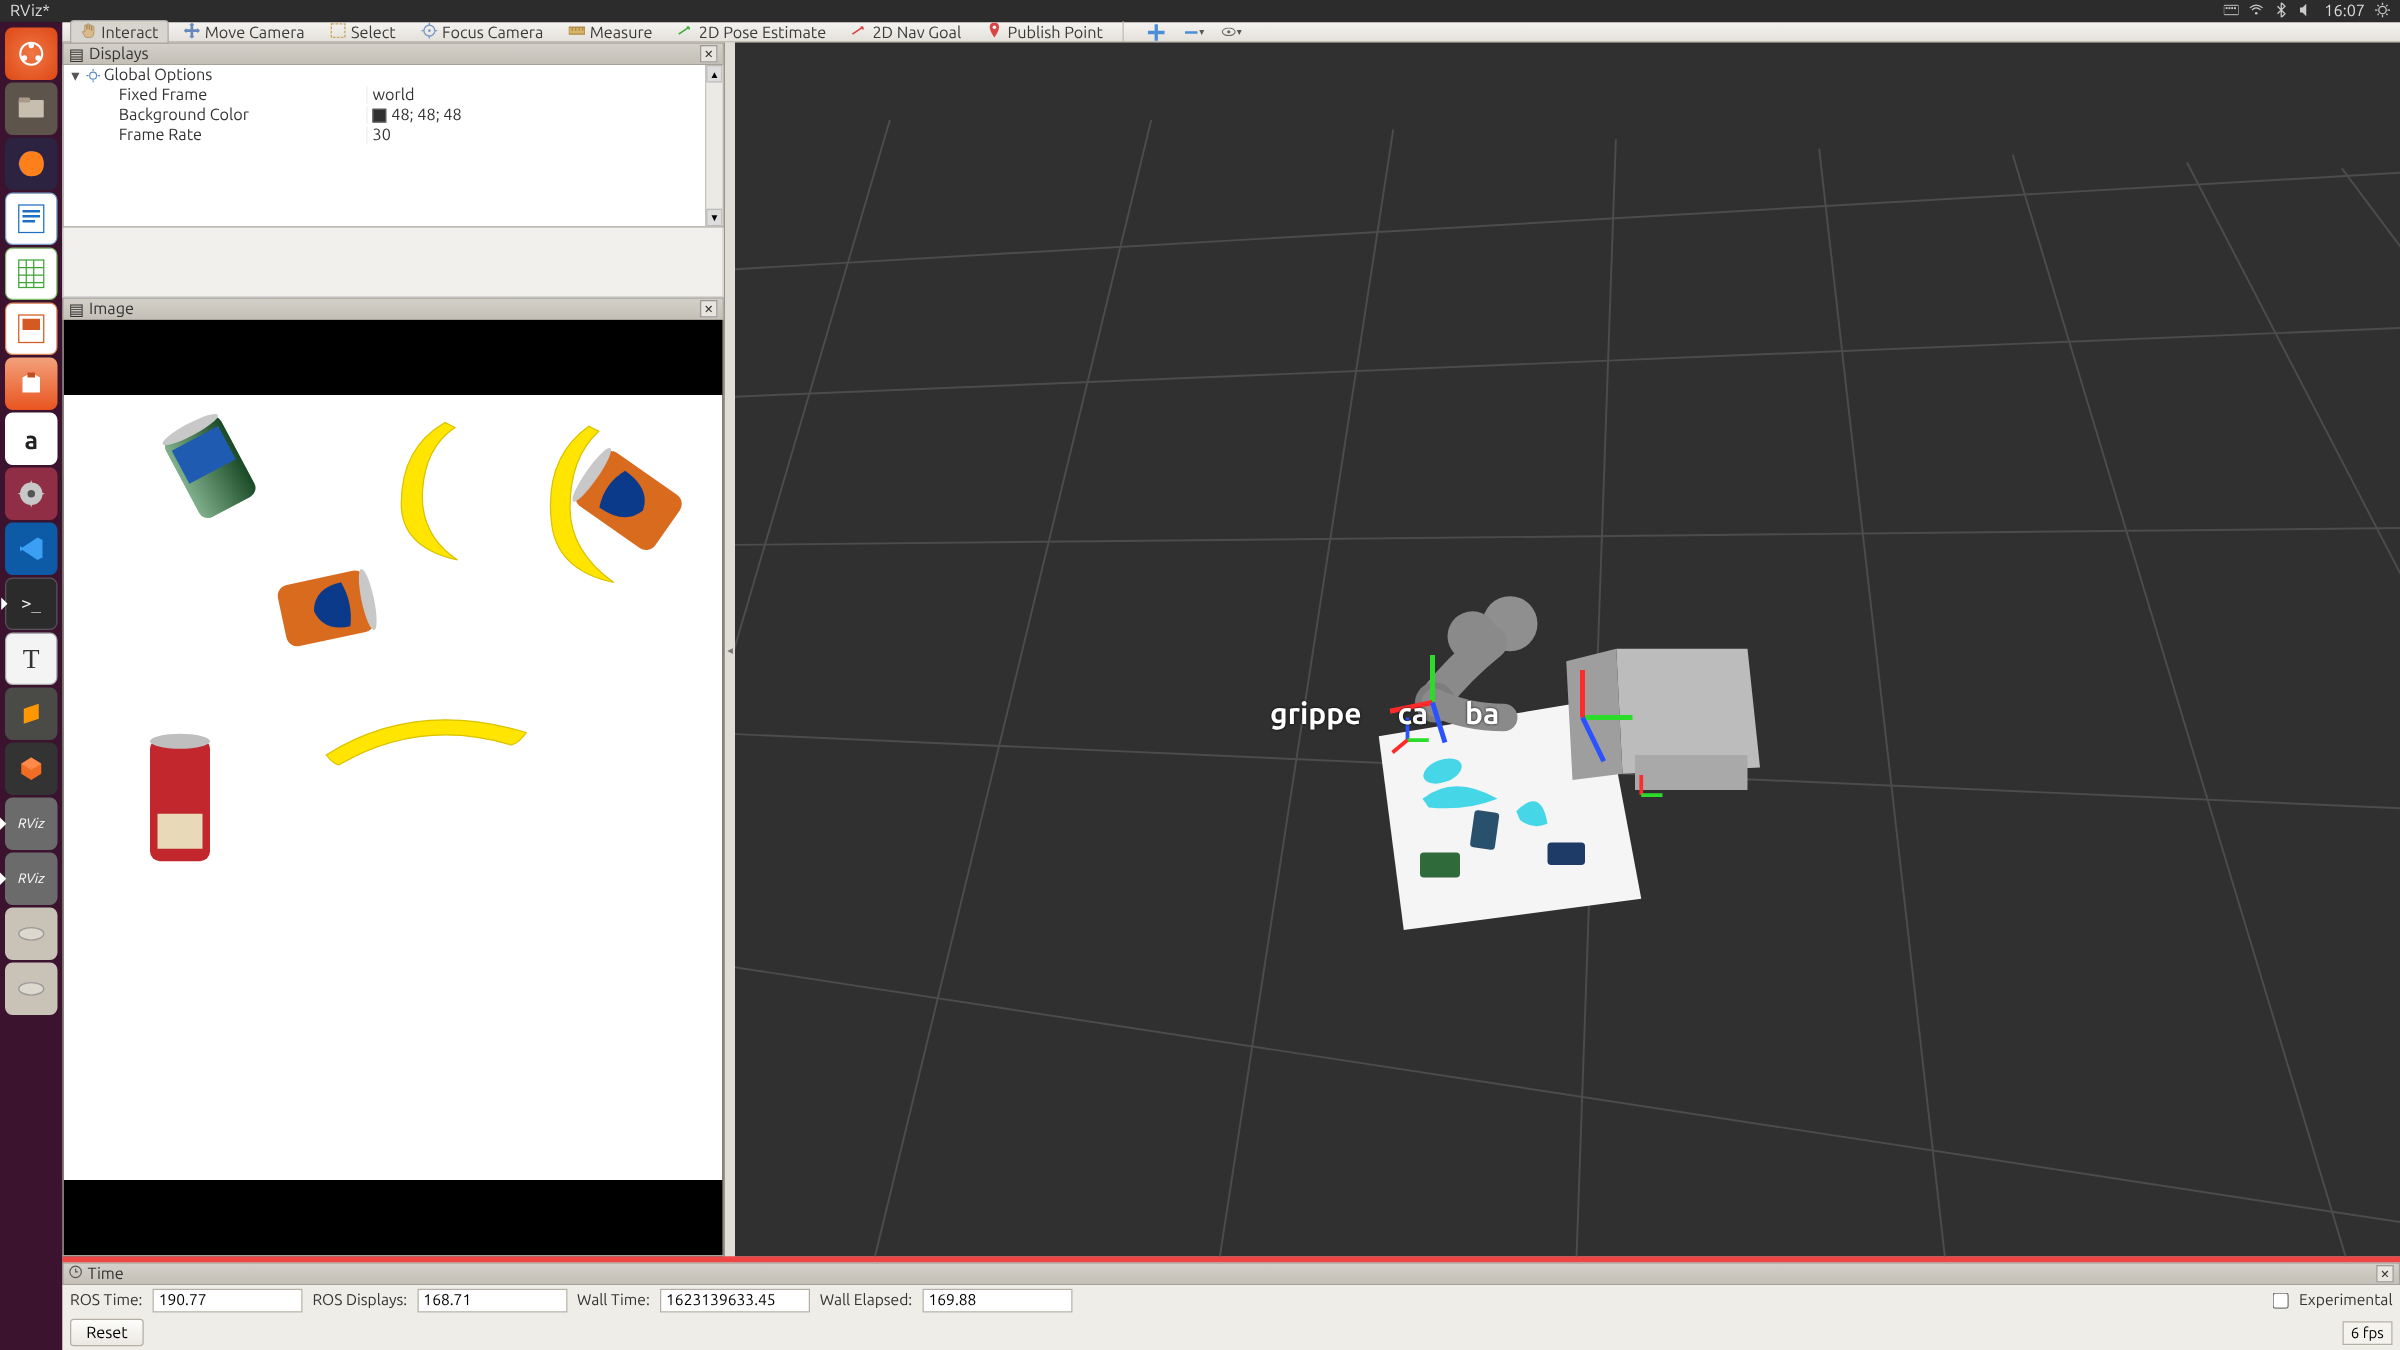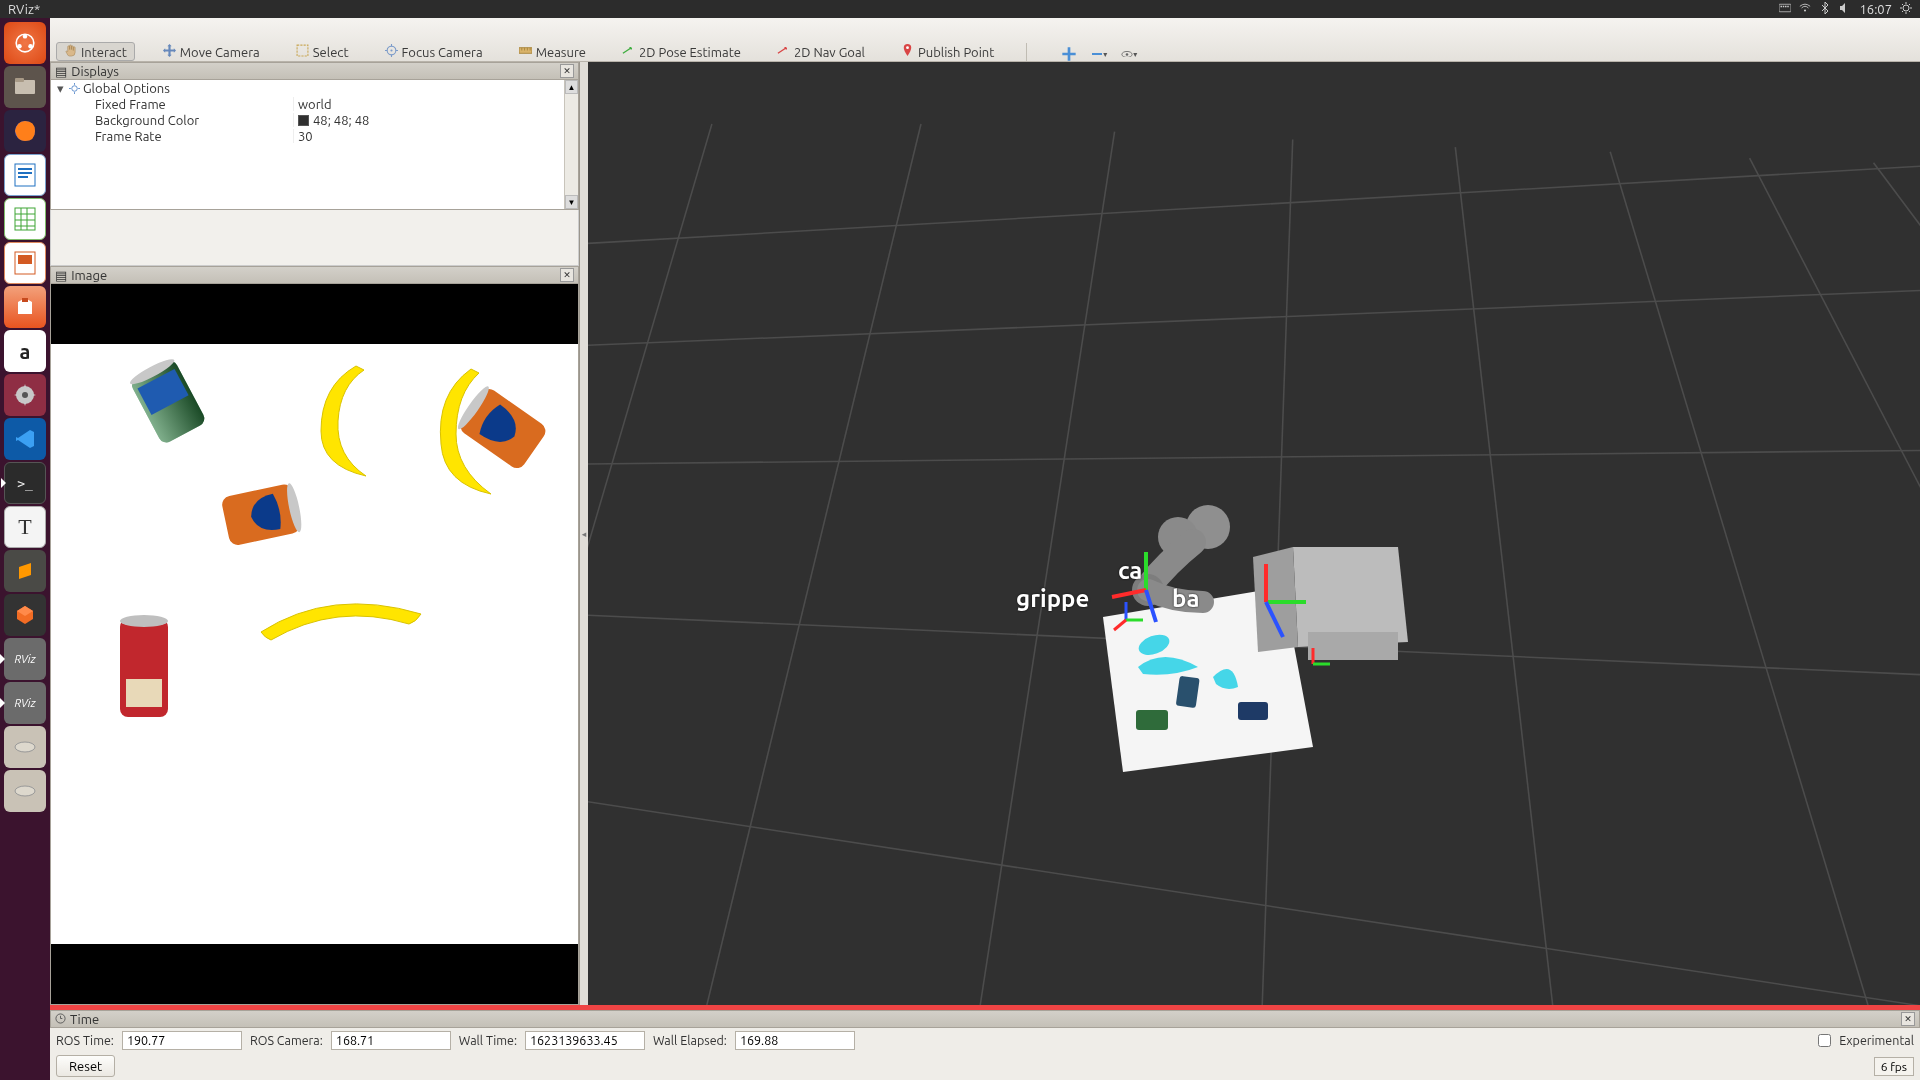--- a/index.html
+++ b/index.html
@@ -13,21 +13,21 @@
 
 
 .launcher { position: absolute; left:0; top:18px; width:50px; height:calc(100% - 18px); background:#3b132e; display:flex; flex-direction:column; align-items:center; padding-top:4px; gap:2px; }
 .launcher .app { width:42px; height:42px; border-radius:6px; display:flex; align-items:center; justify-content:center; font-size:10px; color:#fff; position:relative; }
 .launcher .app.active::before { content:""; position:absolute; left:-4px; top:50%; transform:translateY(-50%); width:0;height:0;border-top:5px solid transparent;border-bottom:5px solid transparent;border-left:5px solid #fff; }
 
 
 .app-area { position:absolute; left:50px; top:18px; right:0; bottom:0; background:#e8e5e0; display:flex; flex-direction:column; }
 
 
-.toolbar { height:44px; background: linear-gradient(#f5f3f0,#e4e1db); border-bottom:1px solid #b8b3aa; display:flex; align-items:flex-end; padding:0 6px; gap:20px; }
+.toolbar { height:16px; background: linear-gradient(#f5f3f0,#e4e1db); border-bottom:1px solid #b8b3aa; display:flex; align-items:center; padding:0 6px; gap:4px; }
 .tool-btn { display:flex; align-items:center; gap:4px; padding:2px 8px; border-radius:3px; cursor:pointer; color:#3a3a3a; }
 .tool-btn.active { background:#d8d5cf; border:1px solid #aaa; padding:1px 7px; }
 .tool-btn svg { width:13px; height:13px; }
 .tb-sep { width:1px; height:18px; background:#c0bcb3; margin:0 4px; }
 .tb-right { display:flex; gap:14px; margin-left:10px; }
 .tb-icon { width:16px; height:14px; display:flex; align-items:center; justify-content:center; }
 
 
 .workspace { flex:1; display:flex; min-height:0; }
 .left-col { width:530px; display:flex; flex-direction:column; border-right:1px solid #9a958c; }
@@ -433,39 +433,39 @@
         </g>
 
         <g stroke-width="3">
           <line x1="78" y1="168" x2="78" y2="150" stroke="#2b52ff"></line>
             <line x1="78" y1="168" x2="95" y2="168" stroke="#2bdc2b"></line>
             <line x1="78" y1="168" x2="66" y2="178" stroke="#ff2b2b"></line>
           <line x1="265" y1="212" x2="265" y2="196" stroke="#ff2b2b"></line>
             <line x1="265" y1="212" x2="282" y2="212" stroke="#2bdc2b"></line>
         </g>
       </svg>
-      <div class="scene-label" style="left:530px;top:495px">ca</div>
+      <div class="scene-label" style="left:530px;top:523px">ca</div>
       <div class="scene-label" style="left:428px;top:523px">grippe</div>
       <div class="scene-label" style="left:584px;top:523px">ba</div>
     </div>
   </div>
 
   <div class="time-panel">
     <div class="panel-head">
       <span><svg width="11" height="11" viewBox="0 0 12 12">
             <circle cx="6" cy="6" r="5" fill="none" stroke="#555"></circle>
             <path d="M6 3 V6 H8" stroke="#555" fill="none"></path>
           </svg></span>
       <span>Time</span>
       <span class="x">✕</span>
     </div>
     <div class="time-row">
       <label>ROS Time:</label>
       <input type="text" value="190.77" style="">
-      <label>ROS Camera:</label>
+      <label>ROS Displays:</label>
       <input type="text" value="168.71" style="">
       <label>Wall Time:</label>
       <input type="text" value="1623139633.45" style="">
       <label>Wall Elapsed:</label>
       <input type="text" value="169.88" style="">
       <span class="spacer"></span>
       <input type="checkbox" style="">
       <label>Experimental</label>
     </div>
     <div class="reset-row">

